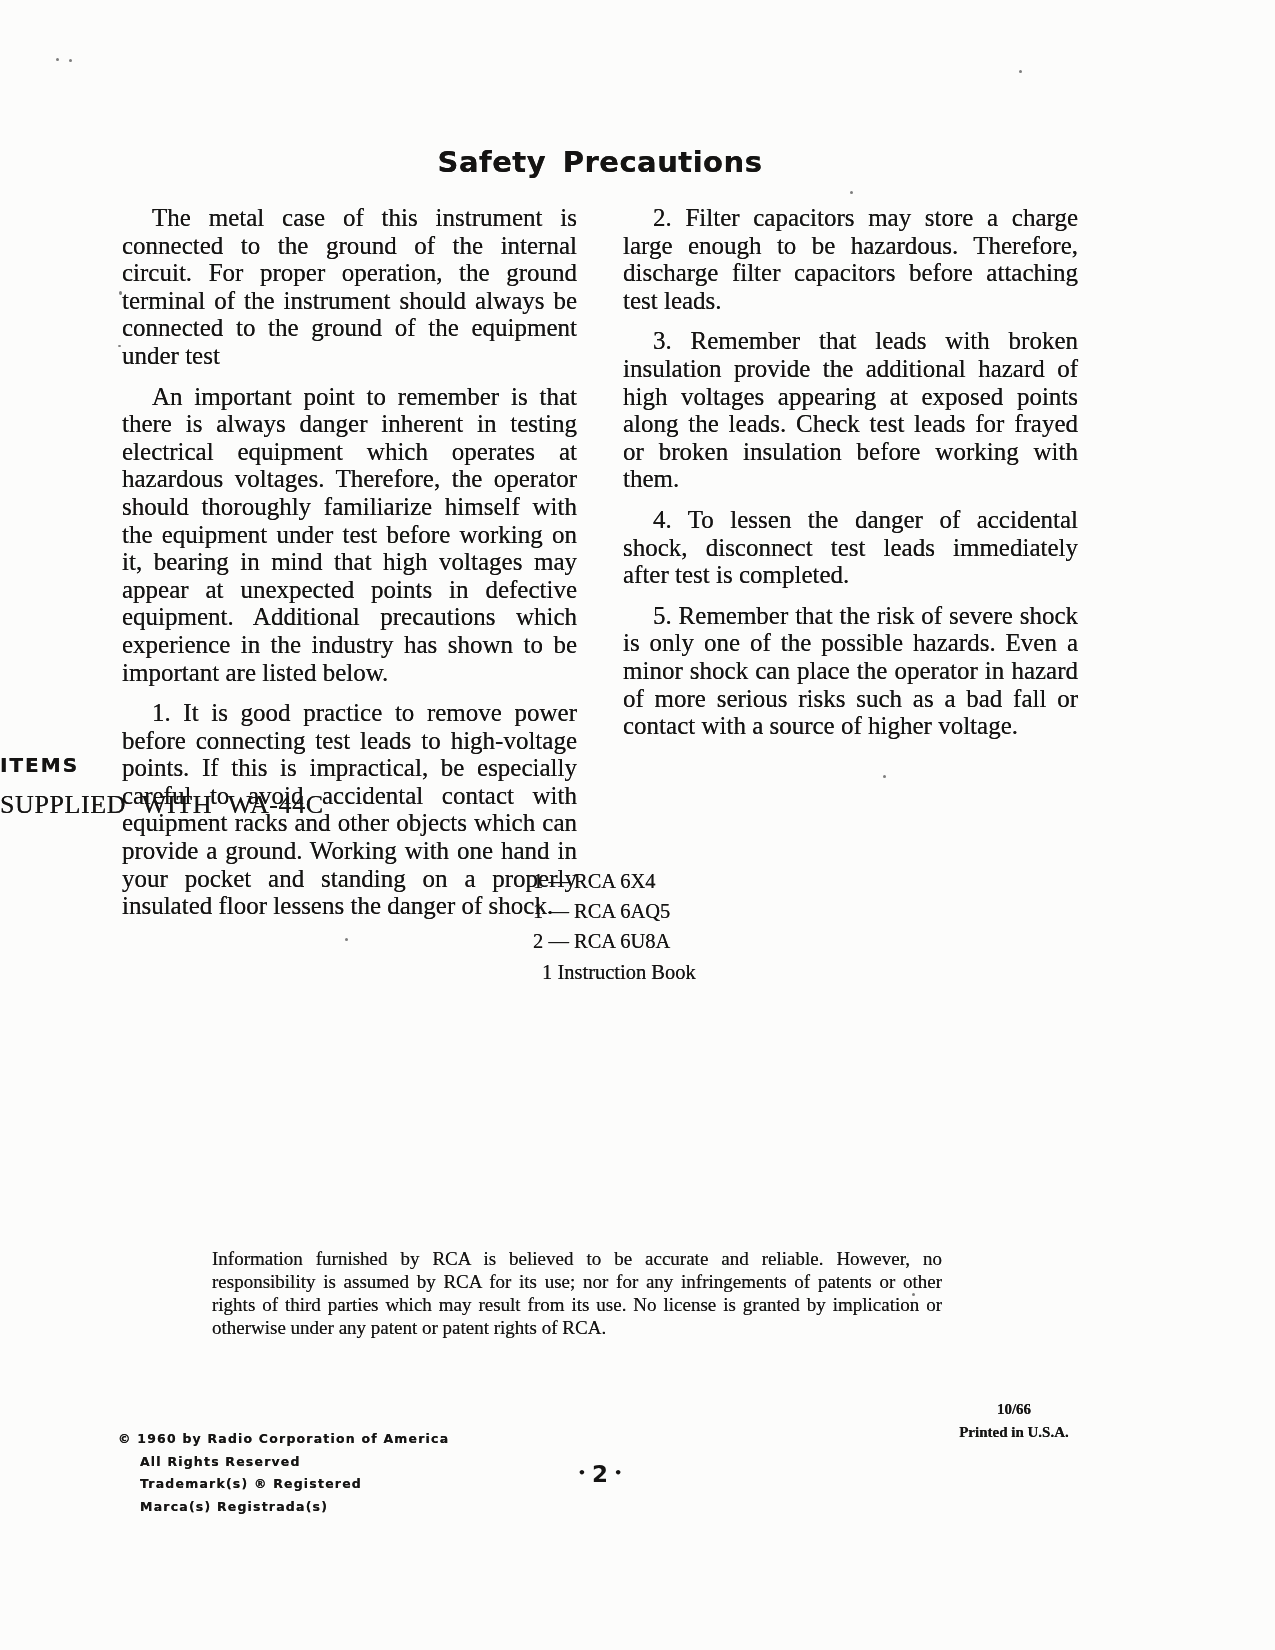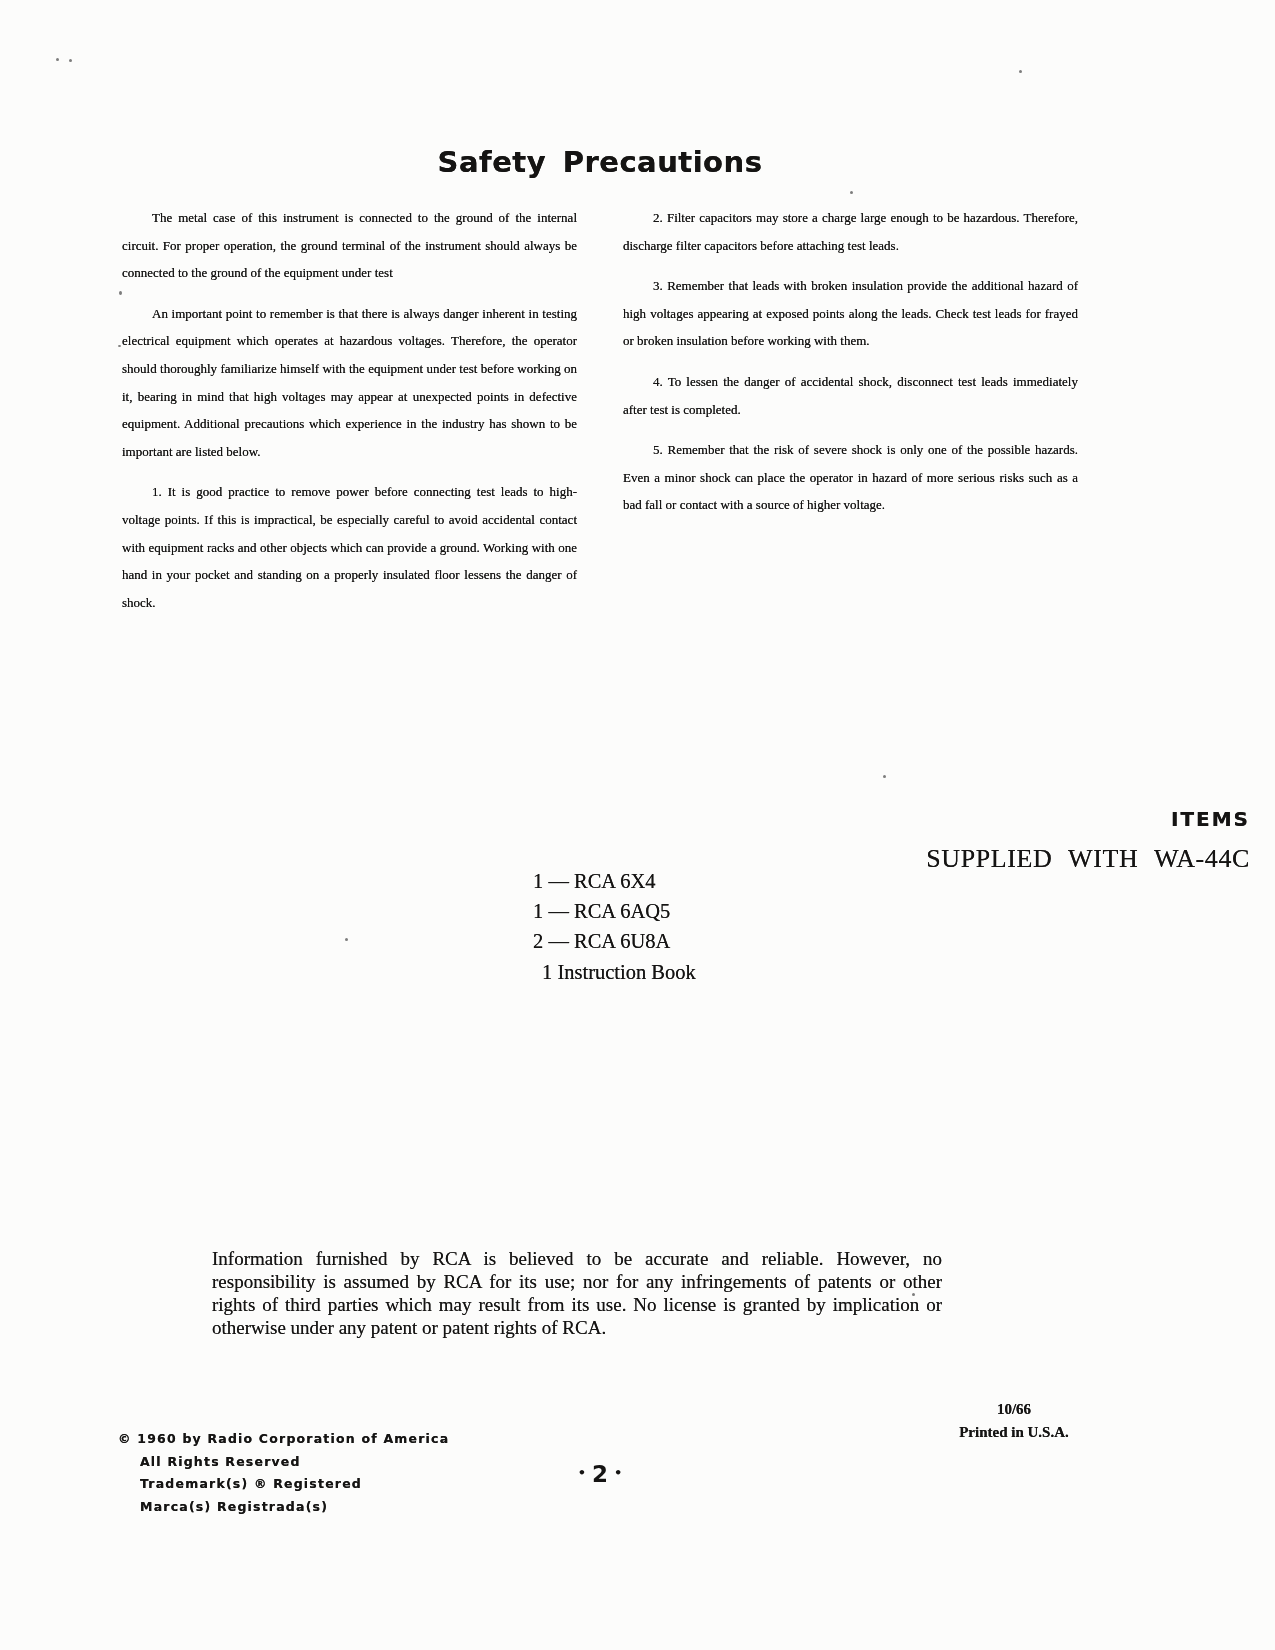--- a/index.html
+++ b/index.html
@@ -33,35 +33,35 @@
   .columns {
     position: absolute;
     top: 204px;
     left: 122px;
     width: 956px;
     display: flex;
     column-gap: 46px;
   }
   .col {
     width: 455px;
-    font-size: 13px;
+    font-size: 25px;
     line-height: 27.6px;
     text-align: justify;
     text-shadow: 0 0 0.5px rgba(0,0,0,0.8);
   }
   .col p {
     margin: 0 0 13px 0;
     text-indent: 30px;
   }
   .items-section {
     position: absolute;
-    top: 807px;
+    top: 753px;
     left: 0;
     width: 1250px;
-    text-align: right;
+    text-align: left;
   }
   .items-heading {
     font-family: "DejaVu Sans", sans-serif;
     font-weight: bold;
     font-size: 20px;
     letter-spacing: 2px;
     text-shadow: 0 0 0.6px rgba(0,0,0,0.85);
   }
   .items-subheading {
     margin-top: 13px;

